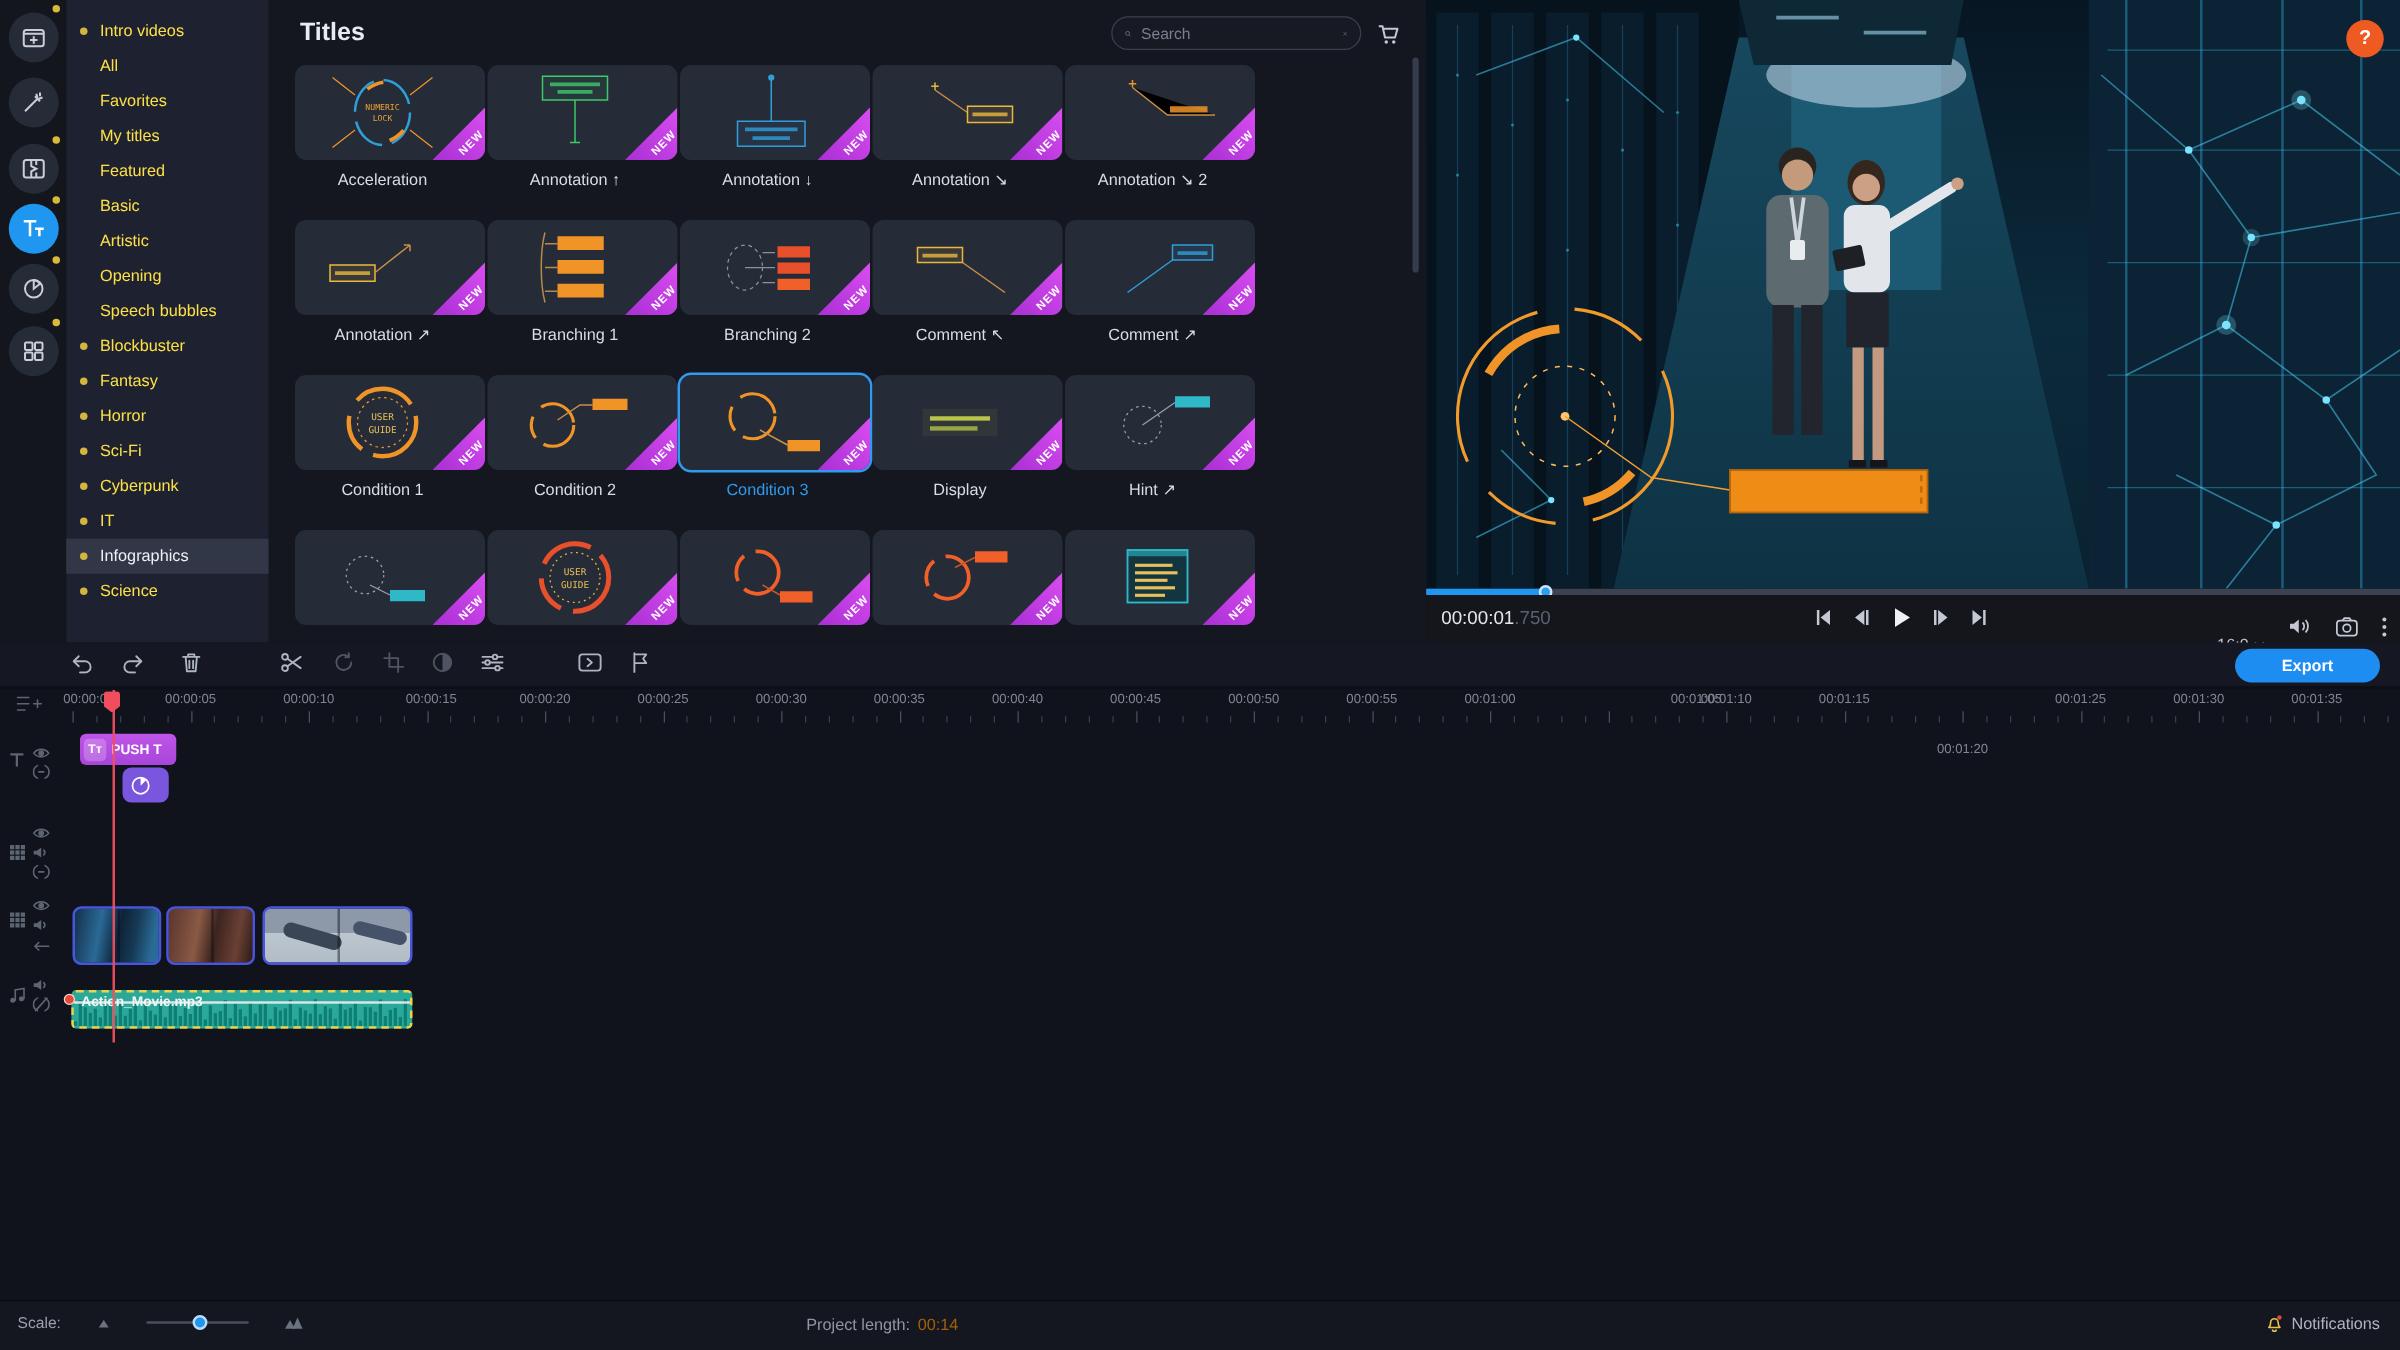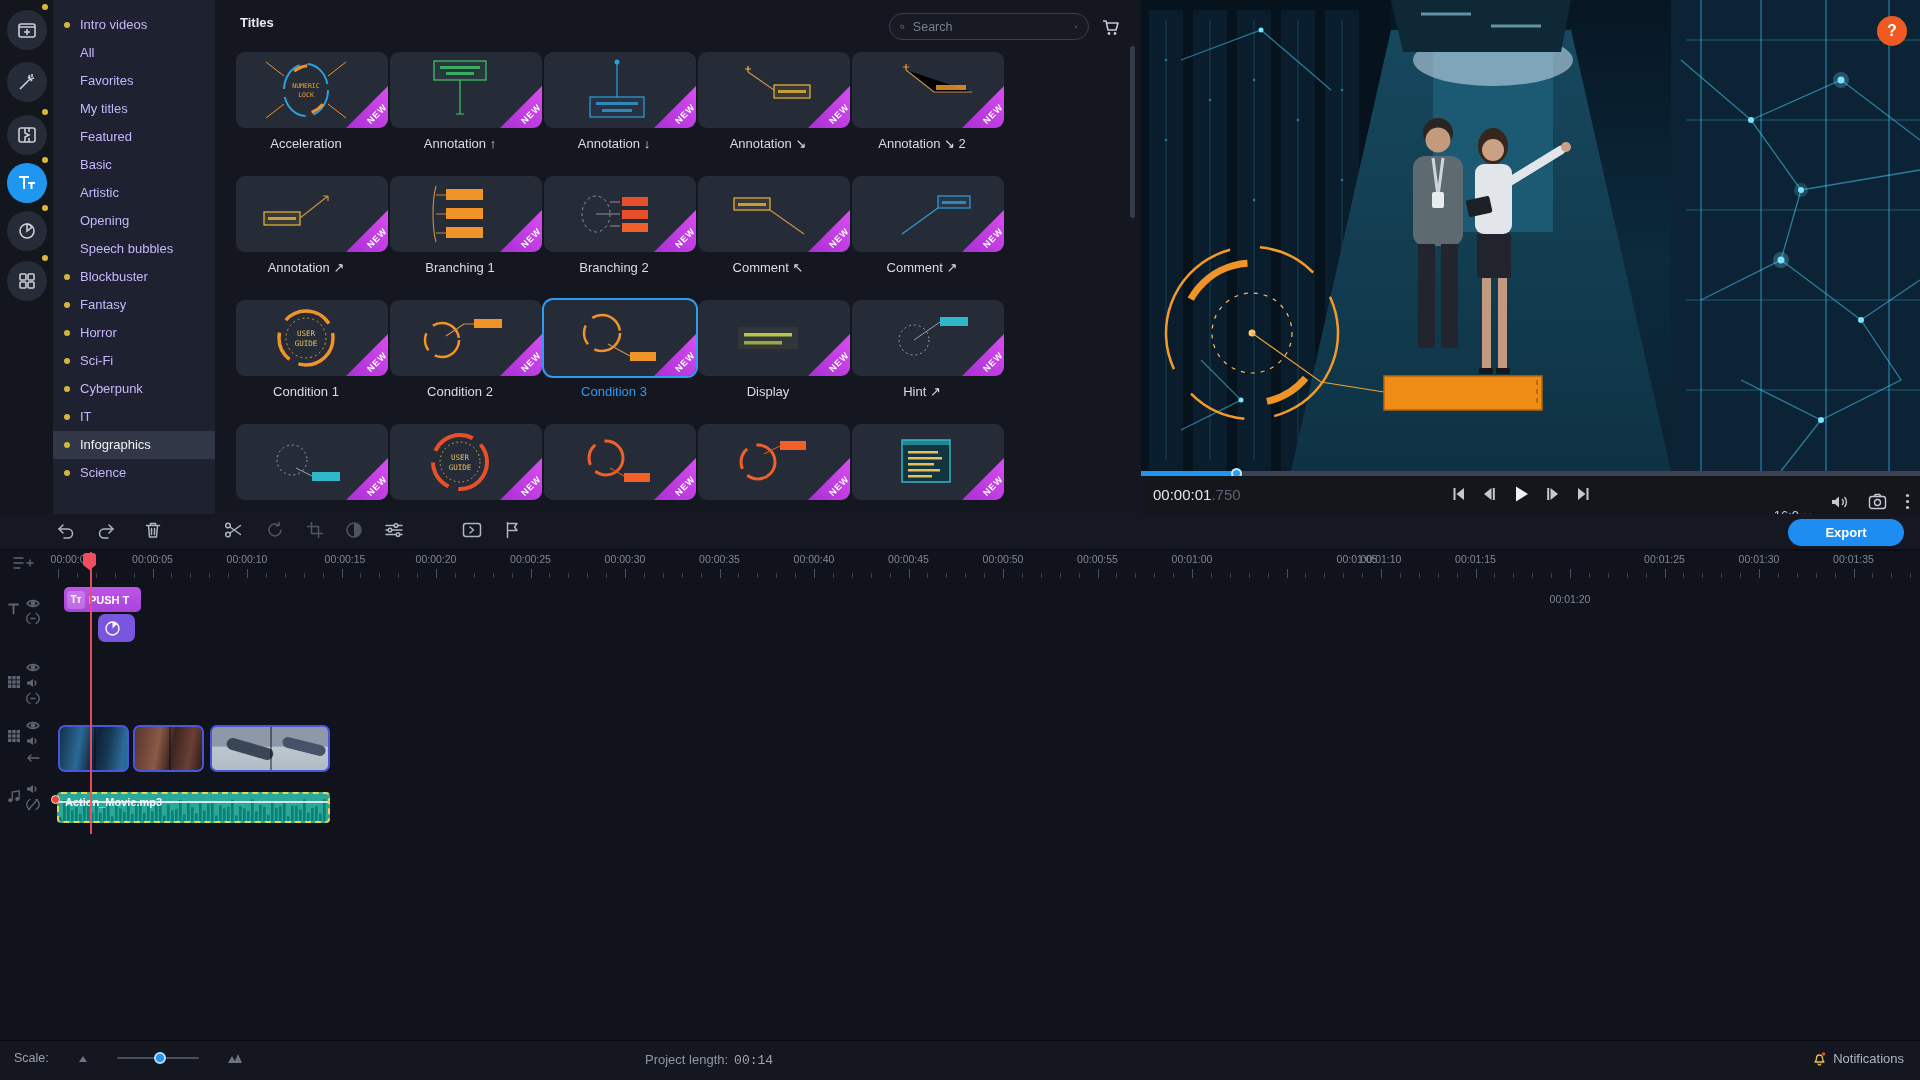--- a/index.html
+++ b/index.html
@@ -11,27 +11,27 @@
   #rail { position:absolute; left:0; top:0; width:53px; height:514px; background:#14161e; }
   .rail-btn { position:absolute; left:7px; width:40px; height:40px; border-radius:50%;
     background:#262b38; display:flex; align-items:center; justify-content:center; }
   .rail-btn.active { background:#1f96f0; }
   .rail-btn svg { stroke:#c9ced8; fill:none; stroke-width:1.6; }
   .rail-btn.active svg { stroke:#ffffff; }
   .rail-dot { position:absolute; width:6px; height:6px; border-radius:50%; background:#d8b93c; left:42px; }
 
   
   #cats { position:absolute; left:53px; top:0; width:162px; height:514px; background:#1e2230; padding-top:11px; }
-  .cat-item { position:relative; height:28px; line-height:28px; font-size:13px; color:#c4b5fd; padding-left:27px; cursor:default; }
+  .cat-item { position:relative; height:28px; line-height:28px; font-size:13px; color:#fde047; padding-left:27px; cursor:default; }
   .cat-item.selected { background:#313747; color:#eef1f6; }
   .cat-dot { position:absolute; left:11px; top:11px; width:6px; height:6px; border-radius:50%; background:#d4b63e; }
 
   
   #titles-panel { position:absolute; left:215px; top:0; width:926px; height:514px; background:#14171f; overflow:hidden; }
-  #panel-header { position:absolute; left:25px; top:15px; font-size:13px; font-weight:bold; color:#e9ebf0; }
+  #panel-header { position:absolute; left:25px; top:15px; font-size:20px; font-weight:bold; color:#e9ebf0; }
   #search-box { position:absolute; left:674px; top:13px; width:200px; height:27px; border:1px solid #3a4050;
     border-radius:14px; background:#171a23; display:flex; align-items:center; padding:0 10px; }
   #search-box input { flex:1; background:transparent; border:none; outline:none; color:#aab0bd; font-size:12.5px;
     font-family:"Liberation Sans",sans-serif; margin-left:8px; }
   #search-box input::placeholder { color:#787f8d; }
   #cart-btn { position:absolute; left:884px; top:15px; width:24px; height:24px; }
   #panel-scrollbar { position:absolute; left:915px; top:46px; width:5px; height:172px; border-radius:3px; background:#363c4b; }
 
   #cards-grid { position:absolute; left:21px; top:52px; display:grid;
     grid-template-columns:repeat(5,140px); column-gap:14px; row-gap:24px; }
@@ -114,21 +114,21 @@
     border:1.5px solid #f7d9cf; z-index:8; }
 
   
   #statusbar { position:absolute; left:0; top:1040px; width:1920px; height:40px; background:#14171f; border-top:1px solid #090b10; }
   #scale-group { position:absolute; left:14px; top:10px; display:flex; align-items:center; gap:28px; }
   #scale-label { font-size:12.5px; color:#9aa0ad; }
   #scale-track { position:relative; width:82px; height:2px; background:#4a4f5c; border-radius:1px; }
   #scale-knob { position:absolute; left:37px; top:-5px; width:12px; height:12px; border-radius:50%; background:#1f96f0;
     border:2px solid #bcdcf8; }
   #proj-length { position:absolute; left:645px; top:11px; font-size:13px; color:#8f96a4; }
-  #proj-length b { color:#a3a3a3; font-weight:normal; margin-left:6px;font-family:Liberation Mono, monospace; }
+  #proj-length b { color:#a16207; font-weight:normal; margin-left:6px; }
   #notif { position:absolute; right:16px; top:10px; display:flex; align-items:center; gap:6px; font-size:13px; color:#aeb5c2; }
 
   svg.icon { display:block; }
 </style>
 </head>
 <body>
 
 <div id="app">
 
   <div id="rail">

